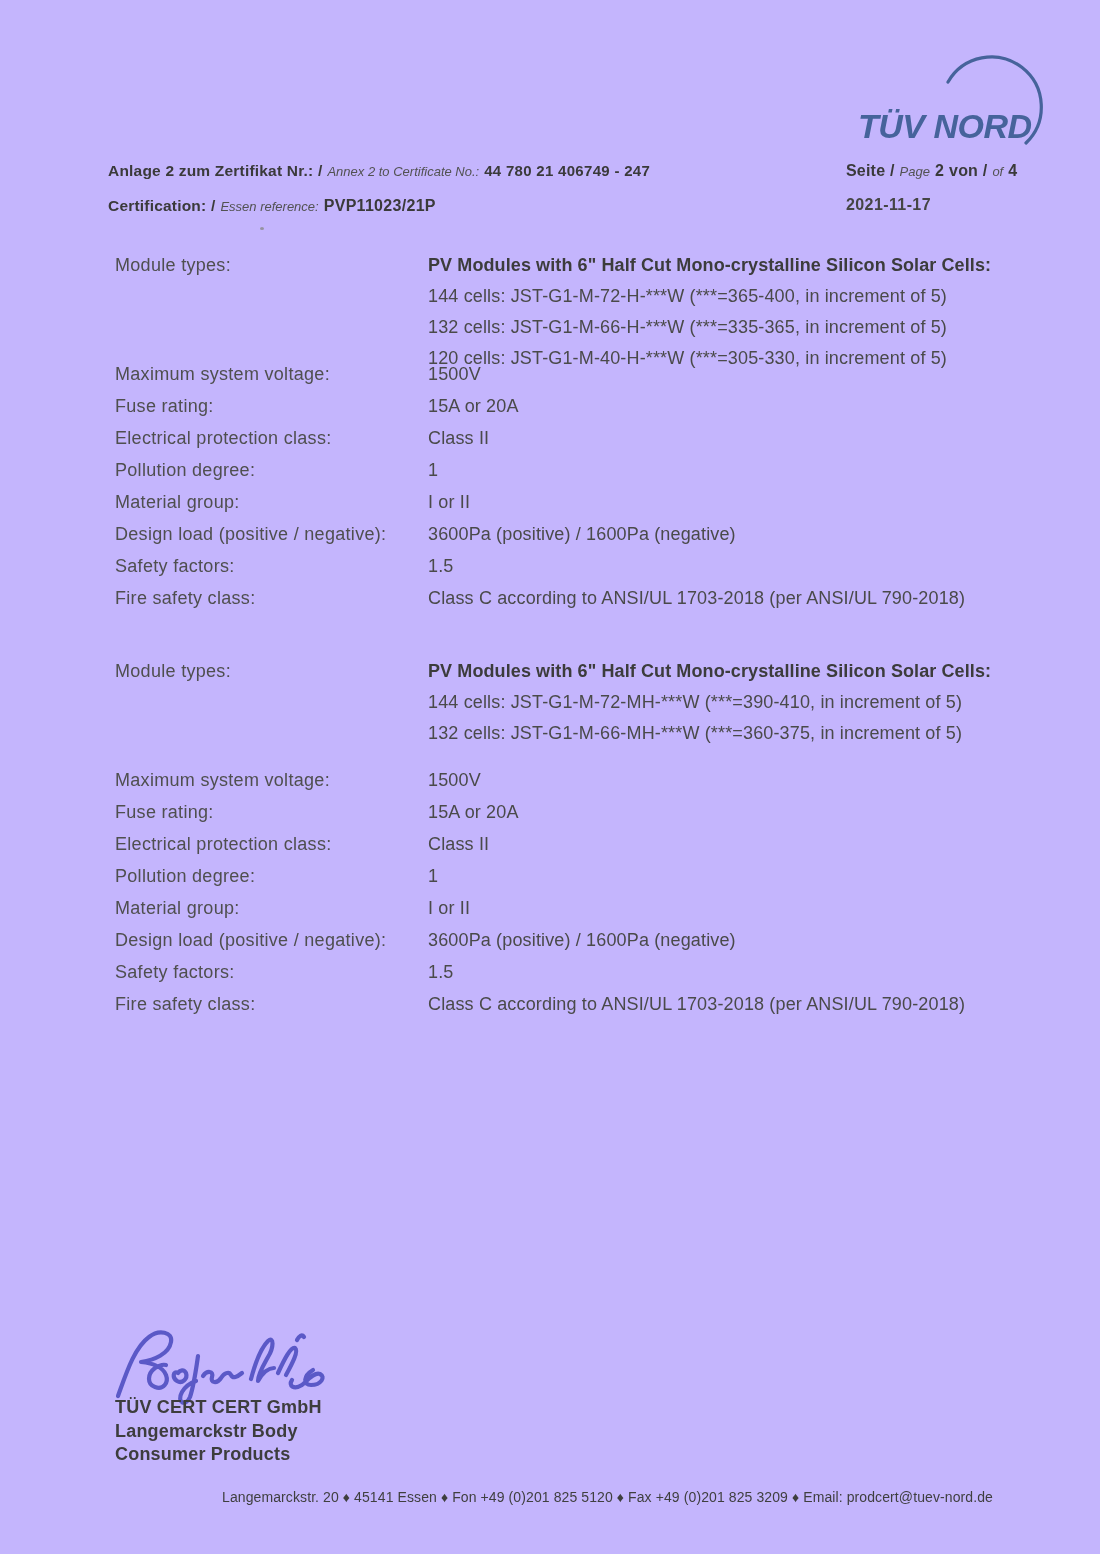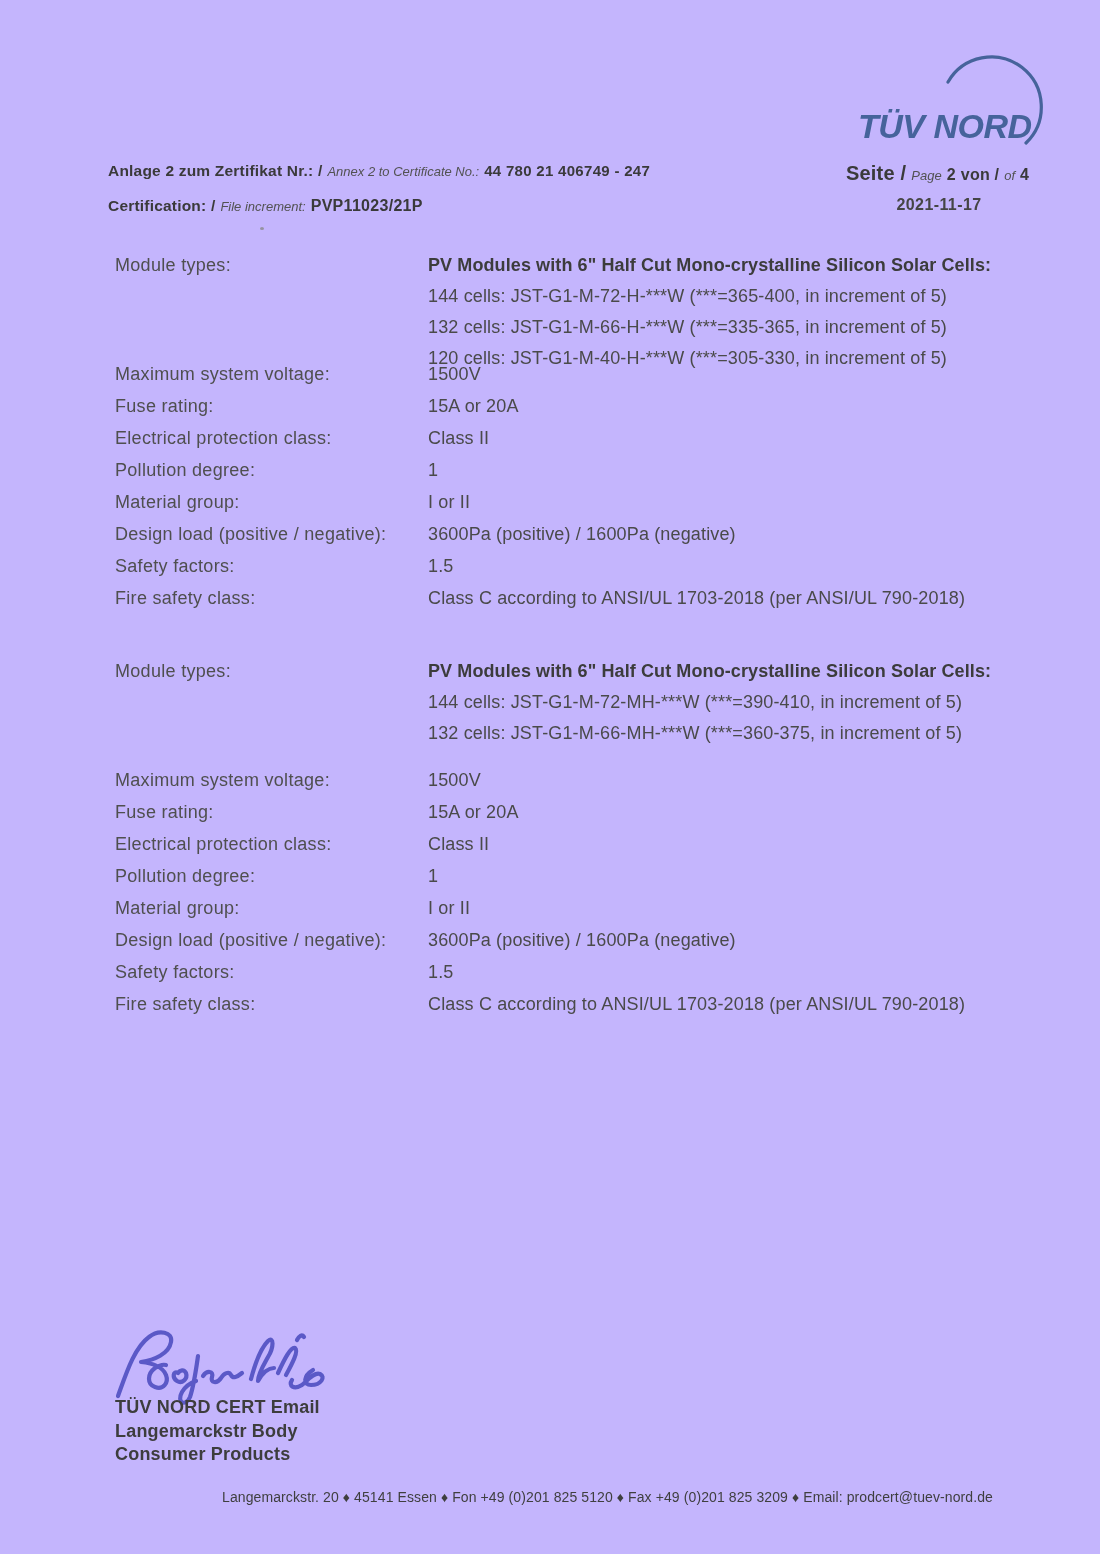--- a/index.html
+++ b/index.html
@@ -7,21 +7,21 @@
   .page {
     position:relative; width:1100px; height:1554px; background:#c4b5fd;
     font-family:"Liberation Sans", sans-serif; color:#4a4a4a; overflow:hidden;
   }
 
   
   .hline { position:absolute; white-space:nowrap; }
   .hb { font-weight:bold; font-size:15.5px; color:#3a3a3a; margin-right:5px; letter-spacing:.2px; }
   .hi { font-style:italic; font-size:13px; color:#525252; margin-right:5px; }
   .hn { font-weight:bold; font-size:15px; color:#3a3a3a; letter-spacing:.3px; }
-  .date-line { position:absolute; text-align:center; font-weight:bold; font-size:16px; color:#454545; letter-spacing:.4px; }
+  .date-line { position:absolute; text-align:left; font-weight:bold; font-size:16px; color:#454545; letter-spacing:.4px; }
 
   
   .logo { position:absolute; left:838px; top:46px; width:262px; height:132px; }
 
   
   .block { position:absolute; left:115px; width:920px; }
   .row { display:flex; align-items:flex-start; }
   .label {
     flex:0 0 313px; width:313px; font-size:18px; color:#4f4f4f; letter-spacing:.3px;
   }
@@ -52,26 +52,26 @@
 
   <svg class="logo" viewBox="0 0 262 132" aria-hidden="true">
     <path d="M 110 36 A 50 50 0 1 1 188 97" fill="none" stroke="#46639b" stroke-width="3.2" stroke-linecap="round"></path>
     <text x="20" y="92" font-family="Liberation Sans, sans-serif" font-size="34" font-weight="bold" font-style="italic" letter-spacing="-0.5" fill="#46639b">TÜV NORD</text>
   </svg>
 
   <div class="hline" style="left:108px; top:162px;">
     <span class="hb">Anlage 2 zum Zertifikat Nr.: /</span><span class="hi">Annex 2 to Certificate No.:</span><span class="hn">44 780 21 406749 - 247</span>
   </div>
   <div class="hline" style="left:108px; top:197px;">
-    <span class="hb">Certification: /</span><span class="hi">File increment:</span><span class="hn" style="font-size:16px;">PVP11023/21P</span>
+    <span class="hb">Certification: /</span><span class="hi">Essen reference:</span><span class="hn" style="font-size:16px;">PVP11023/21P</span>
   </div>
   <div class="artifact-dot"></div>
 
   <div class="hline" style="left:846px; top:162px;">
-    <span class="hb" style="font-size:20px;">Seite /</span><span class="hi">Page</span><span class="hb" style="font-size:16px;">2</span><span class="hb" style="font-size:16px;">von /</span><span class="hi">of</span><span class="hb" style="font-size:16px; margin-right:0;">4</span>
+    <span class="hb" style="font-size:16px;">Seite /</span><span class="hi">Page</span><span class="hb" style="font-size:16px;">2</span><span class="hb" style="font-size:16px;">von /</span><span class="hi">of</span><span class="hb" style="font-size:16px; margin-right:0;">4</span>
   </div>
   <div class="date-line" style="left:846px; top:196px; width:186px;">2021-11-17</div>
 
   <section class="block" style="top:250px; height:372px;">
     <div class="row module-row">
       <div class="label" style="line-height:31px;">Module types:</div>
       <div class="value">
         <div class="module-title">PV Modules with 6" Half Cut Mono-crystalline Silicon Solar Cells:</div>
         <div>144 cells: JST-G1-M-72-H-***W (***=365-400, in increment of 5)</div>
         <div>132 cells: JST-G1-M-66-H-***W (***=335-365, in increment of 5)</div>
@@ -166,20 +166,20 @@
       <path d="M 92 28 C 90 42 88 57 84 69 C 80 79 70 75 76 64 C 79 59 84 55 90 53"></path>
       <path d="M 97 48 C 101 42 108 43 106 49 C 104 55 111 56 115 50 C 118 45 123 43 125 47 C 127 51 131 49 136 45"></path>
       <path d="M 145 51 C 149 36 155 20 162 13 C 168 8 168 19 162 29 C 157 38 152 46 152 53 C 156 46 162 40 168 40"></path>
       <path d="M 172 45 C 178 32 185 18 189 20 C 193 23 186 36 180 47"></path>
       <path d="M 191 12 C 193 8 196 6 198 9"></path>
       <path d="M 186 52 C 182 58 188 62 196 57 C 202 52 208 44 214 46 C 220 49 215 57 205 57 C 197 57 197 48 207 42"></path>
     </g>
   </svg>
 
   <div class="sig-block">
-    <div>TÜV NORD CERT Email</div>
+    <div>TÜV CERT CERT GmbH</div>
     <div>Langemarckstr Body</div>
     <div>Consumer Products</div>
   </div>
 
   <div class="footer">Langemarckstr. 20 ♦ 45141 Essen ♦ Fon +49 (0)201 825 5120 ♦ Fax +49 (0)201 825 3209 ♦ Email: prodcert@tuev-nord.de</div>
 
 </div>
 
 </body></html>

